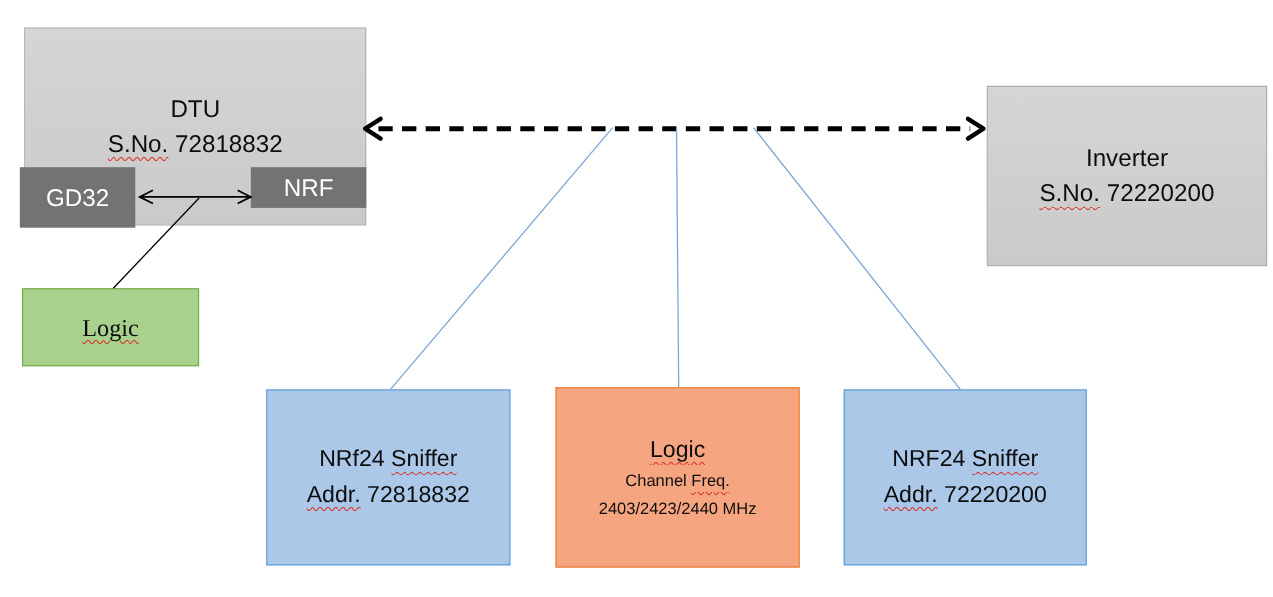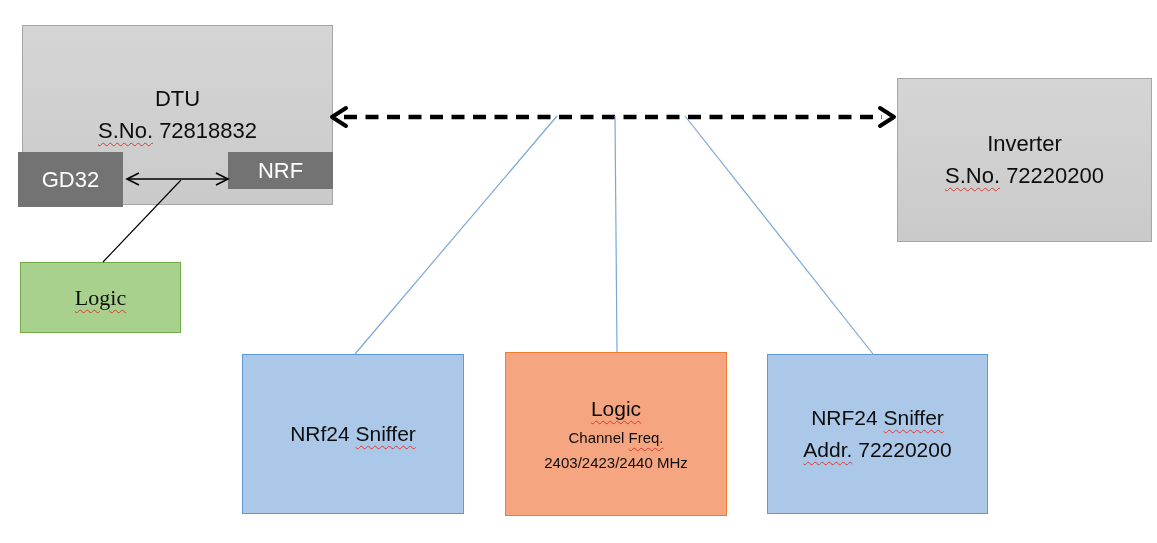--- a/index.html
+++ b/index.html
@@ -82,20 +82,21 @@
     <span class="sq">Logic</span>
   </div>
 
   <div class="box gray inverter t22">
     <div>Inverter</div>
     <div><span class="sq">S.No.</span> <span>72220200</span></div>
   </div>
 
   <div class="box blue sniffer1 t21">
     <div><span>NRf24</span> <span class="sq">Sniffer</span></div>
+    <div><span class="sq">Addr.</span> <span>72818832</span></div>
   </div>
 
   <div class="box hackrf">
     <div class="t21"><span class="sq">Logic</span></div>
     <div class="t16"><span>Channel</span> <span class="sq">Freq.</span></div>
     <div class="t16">2403/2423/2440 MHz</div>
   </div>
 
   <div class="box blue sniffer2 t21">
     <div><span>NRF24</span> <span class="sq">Sniffer</span></div>

